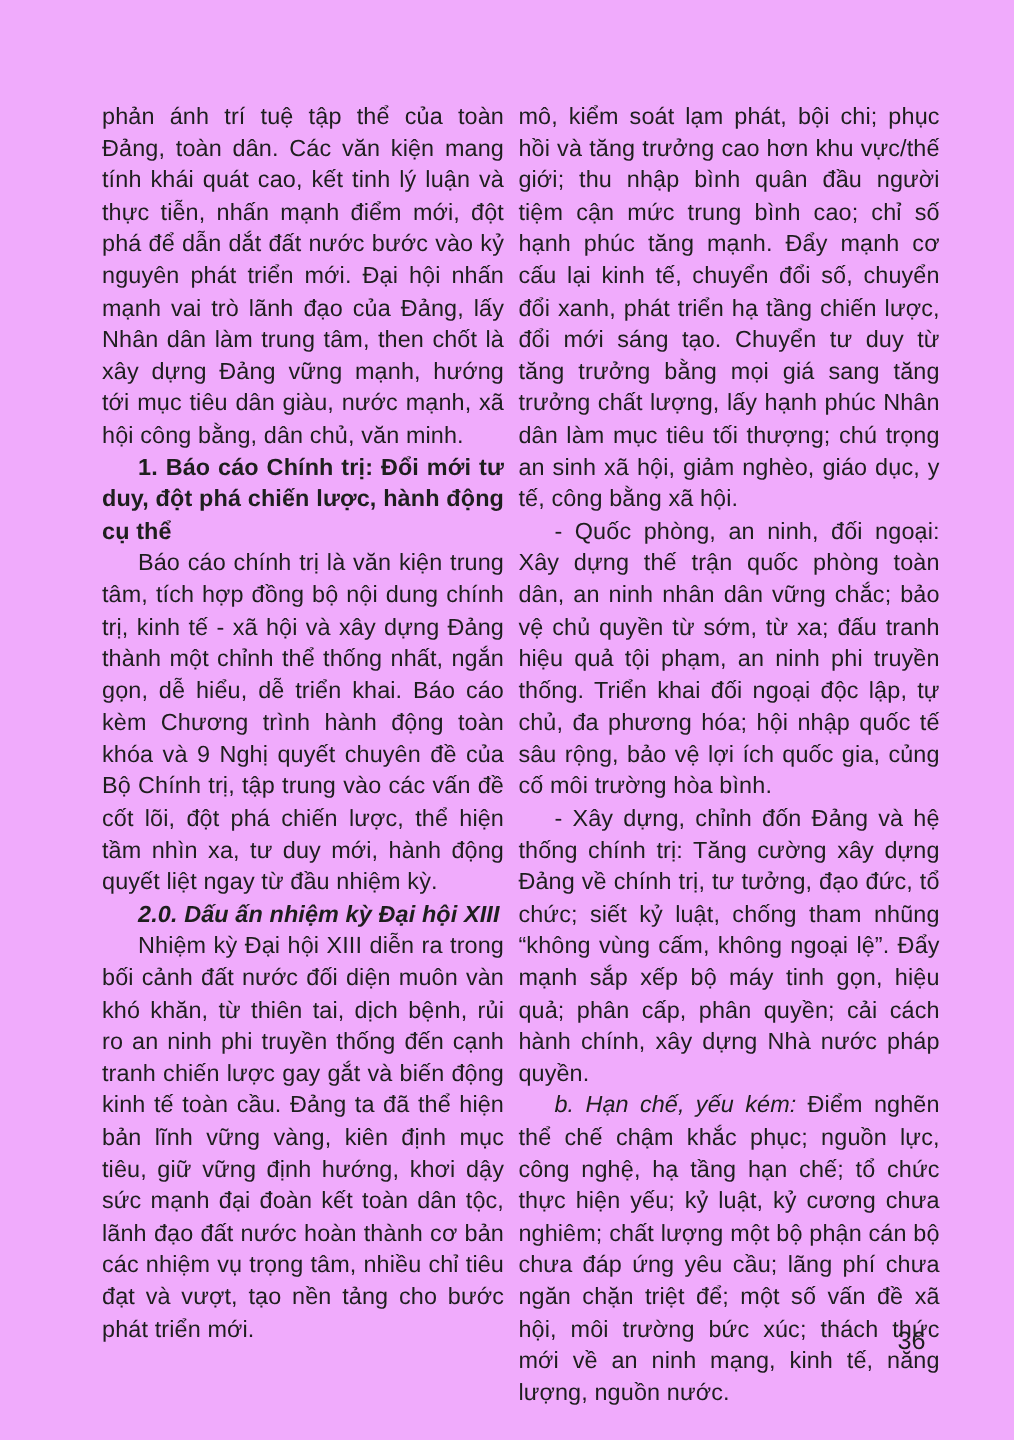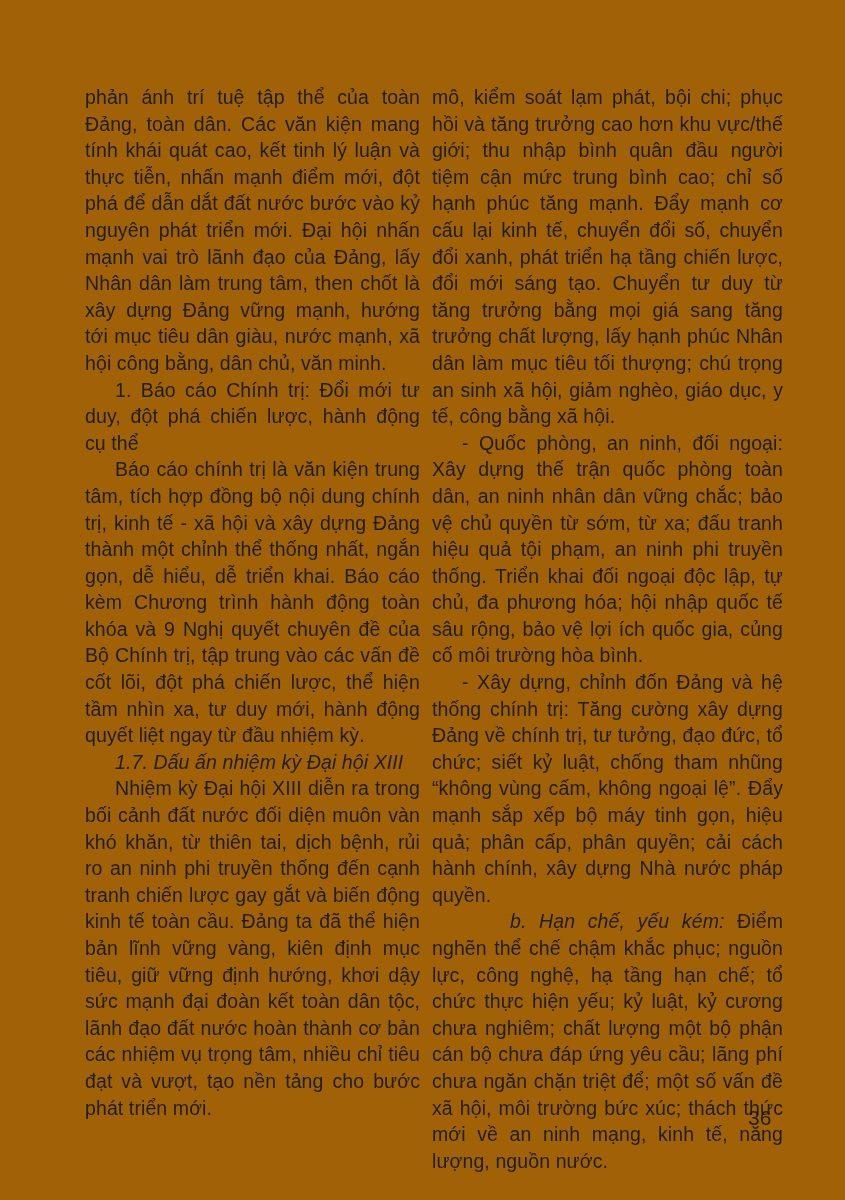--- a/index.html
+++ b/index.html
@@ -1,55 +1,55 @@
 <!DOCTYPE html>
 <html><head>
 <meta charset="utf-8">
 <style>
   html, body { margin: 0; padding: 0; background: #ffffff; }
   .page {
     position: relative;
     width: 845px;
     height: 1200px;
-    background: #a16207;
+    background: #f0abfc;
     font-family: "Liberation Sans", "DejaVu Sans", sans-serif;
     color: #1e1e1e;
     overflow: hidden;
   }
   .col { position: absolute; top: 84px; }
   .col-left  { left: 85px;  width: 335px; }
   .col-right { left: 432px; width: 351px; }
   p.body-text {
     margin: 0;
     font-size: 19.5px;
     line-height: 26.6px;
     text-align: justify;
     letter-spacing: 0.1px;
   }
   .indent { text-indent: 30px; }
-  .bold   { font-weight: normal; }
-  .italic { font-style: italic; margin-left: 48px; }
+  .bold   { font-weight: bold; }
+  .italic { font-style: italic; }
   .page-number {
     position: absolute;
     left: 748px;
     top: 1106px;
     font-size: 21px;
     color: #1e1e1e;
   }
 </style>
 </head>
 <body>
 
 <div class="page">
 
   <div class="col col-left">
     <p class="body-text">phản ánh trí tuệ tập thể của toàn Đảng, toàn dân. Các văn kiện mang tính khái quát cao, kết tinh lý luận và thực tiễn, nhấn mạnh điểm mới, đột phá để dẫn dắt đất nước bước vào kỷ nguyên phát triển mới. Đại hội nhấn mạnh vai trò lãnh đạo của Đảng, lấy Nhân dân làm trung tâm, then chốt là xây dựng Đảng vững mạnh, hướng tới mục tiêu dân giàu, nước mạnh, xã hội công bằng, dân chủ, văn minh.</p>
     <p class="body-text bold indent">1. Báo cáo Chính trị: Đổi mới tư duy, đột phá chiến lược, hành động cụ thể</p>
     <p class="body-text indent">Báo cáo chính trị là văn kiện trung tâm, tích hợp đồng bộ nội dung chính trị, kinh tế - xã hội và xây dựng Đảng thành một chỉnh thể thống nhất, ngắn gọn, dễ hiểu, dễ triển khai. Báo cáo kèm Chương trình hành động toàn khóa và 9 Nghị quyết chuyên đề của Bộ Chính trị, tập trung vào các vấn đề cốt lõi, đột phá chiến lược, thể hiện tầm nhìn xa, tư duy mới, hành động quyết liệt ngay từ đầu nhiệm kỳ.</p>
-    <p class="body-text bold italic indent">1.7. Dấu ấn nhiệm kỳ Đại hội XIII</p>
+    <p class="body-text bold italic indent">2.0. Dấu ấn nhiệm kỳ Đại hội XIII</p>
     <p class="body-text indent">Nhiệm kỳ Đại hội XIII diễn ra trong bối cảnh đất nước đối diện muôn vàn khó khăn, từ thiên tai, dịch bệnh, rủi ro an ninh phi truyền thống đến cạnh tranh chiến lược gay gắt và biến động kinh tế toàn cầu. Đảng ta đã thể hiện bản lĩnh vững vàng, kiên định mục tiêu, giữ vững định hướng, khơi dậy sức mạnh đại đoàn kết toàn dân tộc, lãnh đạo đất nước hoàn thành cơ bản các nhiệm vụ trọng tâm, nhiều chỉ tiêu đạt và vượt, tạo nền tảng cho bước phát triển mới.</p>
   </div>
 
   <div class="col col-right">
     <p class="body-text">mô, kiểm soát lạm phát, bội chi; phục hồi và tăng trưởng cao hơn khu vực/thế giới; thu nhập bình quân đầu người tiệm cận mức trung bình cao; chỉ số hạnh phúc tăng mạnh. Đẩy mạnh cơ cấu lại kinh tế, chuyển đổi số, chuyển đổi xanh, phát triển hạ tầng chiến lược, đổi mới sáng tạo. Chuyển tư duy từ tăng trưởng bằng mọi giá sang tăng trưởng chất lượng, lấy hạnh phúc Nhân dân làm mục tiêu tối thượng; chú trọng an sinh xã hội, giảm nghèo, giáo dục, y tế, công bằng xã hội.</p>
     <p class="body-text indent">- Quốc phòng, an ninh, đối ngoại: Xây dựng thế trận quốc phòng toàn dân, an ninh nhân dân vững chắc; bảo vệ chủ quyền từ sớm, từ xa; đấu tranh hiệu quả tội phạm, an ninh phi truyền thống. Triển khai đối ngoại độc lập, tự chủ, đa phương hóa; hội nhập quốc tế sâu rộng, bảo vệ lợi ích quốc gia, củng cố môi trường hòa bình.</p>
     <p class="body-text indent">- Xây dựng, chỉnh đốn Đảng và hệ thống chính trị: Tăng cường xây dựng Đảng về chính trị, tư tưởng, đạo đức, tổ chức; siết kỷ luật, chống tham nhũng “không vùng cấm, không ngoại lệ”. Đẩy mạnh sắp xếp bộ máy tinh gọn, hiệu quả; phân cấp, phân quyền; cải cách hành chính, xây dựng Nhà nước pháp quyền.</p>
     <p class="body-text indent"><span class="italic">b. Hạn chế, yếu kém:</span><span> Điểm nghẽn thể chế chậm khắc phục; nguồn lực, công nghệ, hạ tầng hạn chế; tổ chức thực hiện yếu; kỷ luật, kỷ cương chưa nghiêm; chất lượng một bộ phận cán bộ chưa đáp ứng yêu cầu; lãng phí chưa ngăn chặn triệt để; một số vấn đề xã hội, môi trường bức xúc; thách thức mới về an ninh mạng, kinh tế, năng lượng, nguồn nước.</span></p>
   </div>
 

